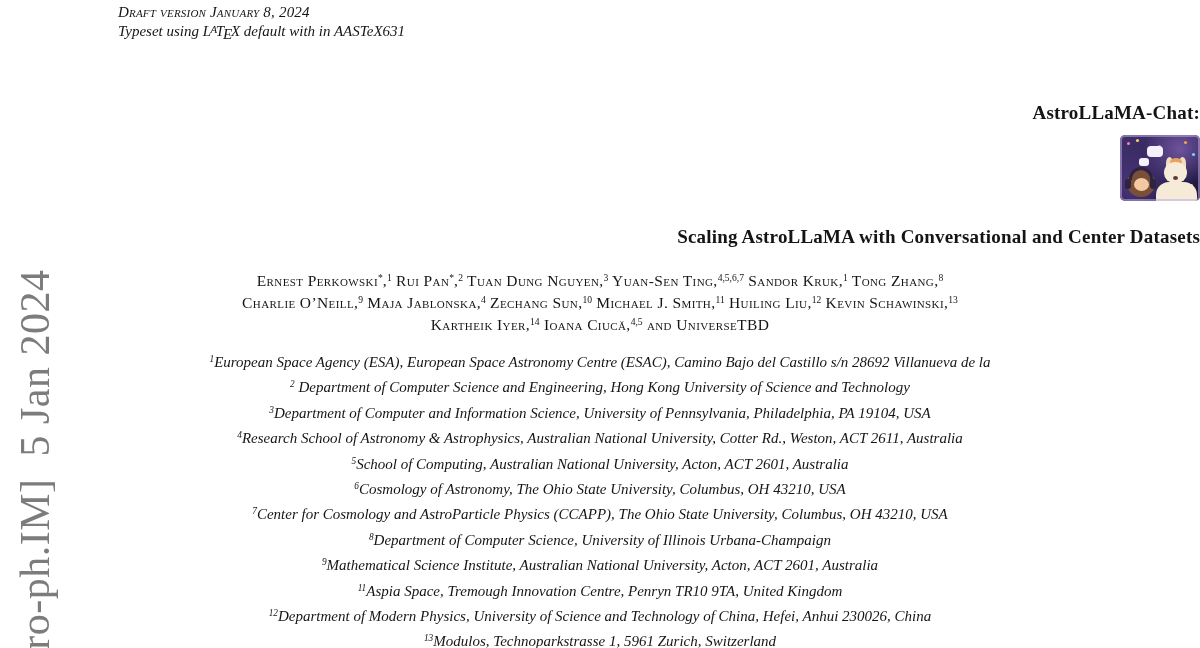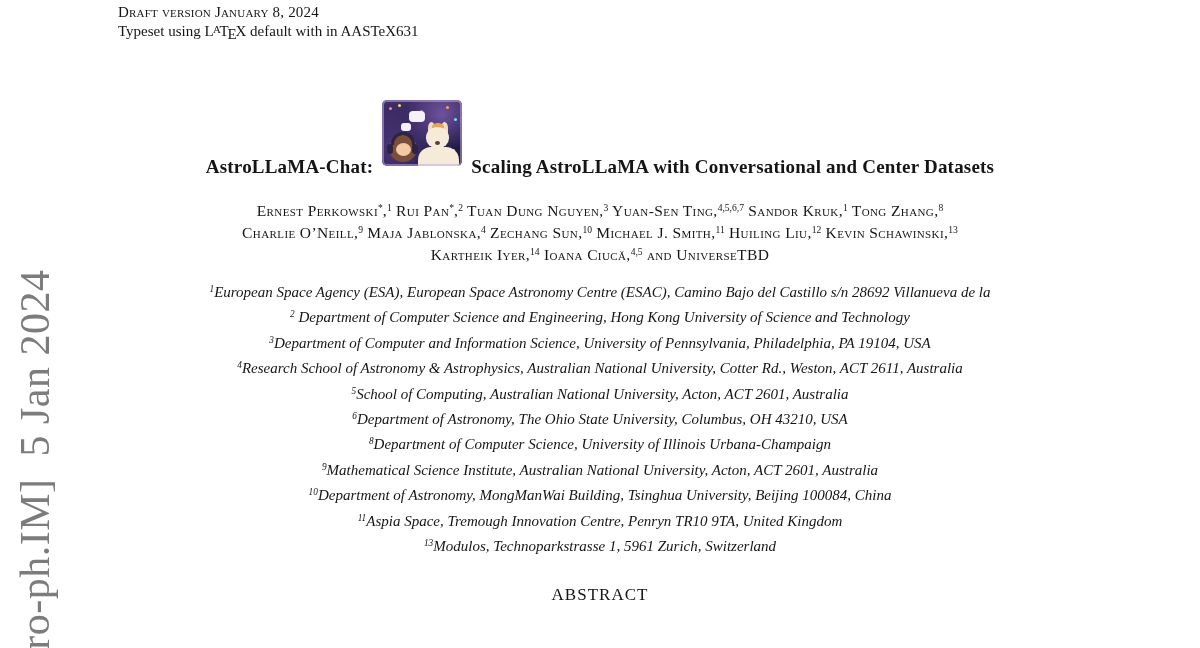--- a/index.html
+++ b/index.html
@@ -1,36 +1,36 @@
 <!DOCTYPE html>
 <html><head>
 <meta charset="utf-8">
 <style>
   * { margin:0; padding:0; box-sizing:border-box; }
   html,body { width:1200px; height:648px; background:#ffffff; overflow:hidden; }
   body { position:relative; font-family:"Liberation Serif","DejaVu Serif",serif; color:#151515; }
 
   
-  .draft-block { position:absolute; left:118px; top:4px; font-size:15px; line-height:17px; }
+  .draft-block { position:absolute; left:118px; top:4px; font-size:15px; line-height:17px;font-style:italic; }
   .draft-line1 { font-variant:small-caps; letter-spacing:0.2px; }
   .latex-a { font-size:0.72em; vertical-align:0.28em; margin:0 -0.12em 0 -0.06em; }
   .latex-e { vertical-align:-0.22em; margin:0 -0.08em; }
 
   
   .arxiv-stamp {
     position:absolute; left:12px; top:662px;
     transform:rotate(-90deg); transform-origin:left top;
     font-size:42px; line-height:46px; color:#7c7c7c;
     white-space:pre; letter-spacing:0.5px;
   }
 
   
   .content { position:absolute; left:0; top:100px; width:1200px; text-align:center; }
 
-  .title-row { display:flex; justify-content:center; align-items:flex-end; gap:9px; }
+  .title-row { display:flex; justify-content:center; align-items:flex-end; gap:9px;flex-direction:column; }
   .title-text { font-weight:bold; font-size:19px; line-height:26px; letter-spacing:0.2px; }
 
   
   .logo { position:relative; width:80px; height:66px; border-radius:5px; overflow:hidden; flex:none;
     margin-bottom:14px;
     background:
       radial-gradient(circle at 75% 22%, rgba(160,120,210,0.55), transparent 46%),
       radial-gradient(circle at 18% 78%, rgba(100,70,150,0.6), transparent 52%),
       linear-gradient(160deg,#41306b 0%,#2a2052 55%,#191437 100%);
   }
@@ -109,23 +109,24 @@
     <div><span>Charlie O’Neill,</span><sup>9</sup><span> Maja Jablonska,</span><sup>4</sup><span> Zechang Sun,</span><sup>10</sup><span> Michael J. Smith,</span><sup>11</sup><span> Huiling Liu,</span><sup>12</sup><span> Kevin Schawinski,</span><sup>13</sup></div>
     <div><span>Kartheik Iyer,</span><sup>14</sup><span> Ioana Ciucă,</span><sup>4,5</sup><span> and UniverseTBD</span></div>
   </div>
 
   <div class="affiliations">
     <p><sup>1</sup><span>European Space Agency (ESA), European Space Astronomy Centre (ESAC), Camino Bajo del Castillo s/n 28692 Villanueva de la</span></p>
     <p><sup>2</sup><span> Department of Computer Science and Engineering, Hong Kong University of Science and Technology</span></p>
     <p><sup>3</sup><span>Department of Computer and Information Science, University of Pennsylvania, Philadelphia, PA 19104, USA</span></p>
     <p><sup>4</sup><span>Research School of Astronomy &amp; Astrophysics, Australian National University, Cotter Rd., Weston, ACT 2611, Australia</span></p>
     <p><sup>5</sup><span>School of Computing, Australian National University, Acton, ACT 2601, Australia</span></p>
-    <p><sup>6</sup><span>Department of Astronomy, The Ohio State University, Columbus, OH 43210, USA</span></p>
+    <p><sup>6</sup><span>Cosmology of Astronomy, The Ohio State University, Columbus, OH 43210, USA</span></p>
+    <p><sup>7</sup><span>Center for Cosmology and AstroParticle Physics (CCAPP), The Ohio State University, Columbus, OH 43210, USA</span></p>
     <p><sup>8</sup><span>Department of Computer Science, University of Illinois Urbana-Champaign</span></p>
     <p><sup>9</sup><span>Mathematical Science Institute, Australian National University, Acton, ACT 2601, Australia</span></p>
-    <p><sup>10</sup><span>Department of Astronomy, MongManWai Building, Tsinghua University, Beijing 100084, China</span></p>
     <p><sup>11</sup><span>Aspia Space, Tremough Innovation Centre, Penryn TR10 9TA, United Kingdom</span></p>
+    <p><sup>12</sup><span>Department of Modern Physics, University of Science and Technology of China, Hefei, Anhui 230026, China</span></p>
     <p><sup>13</sup><span>Modulos, Technoparkstrasse 1, 5961 Zurich, Switzerland</span></p>
   </div>
 
   <div class="abstract-heading">ABSTRACT</div>
 
 </div>
 
 </body></html>

